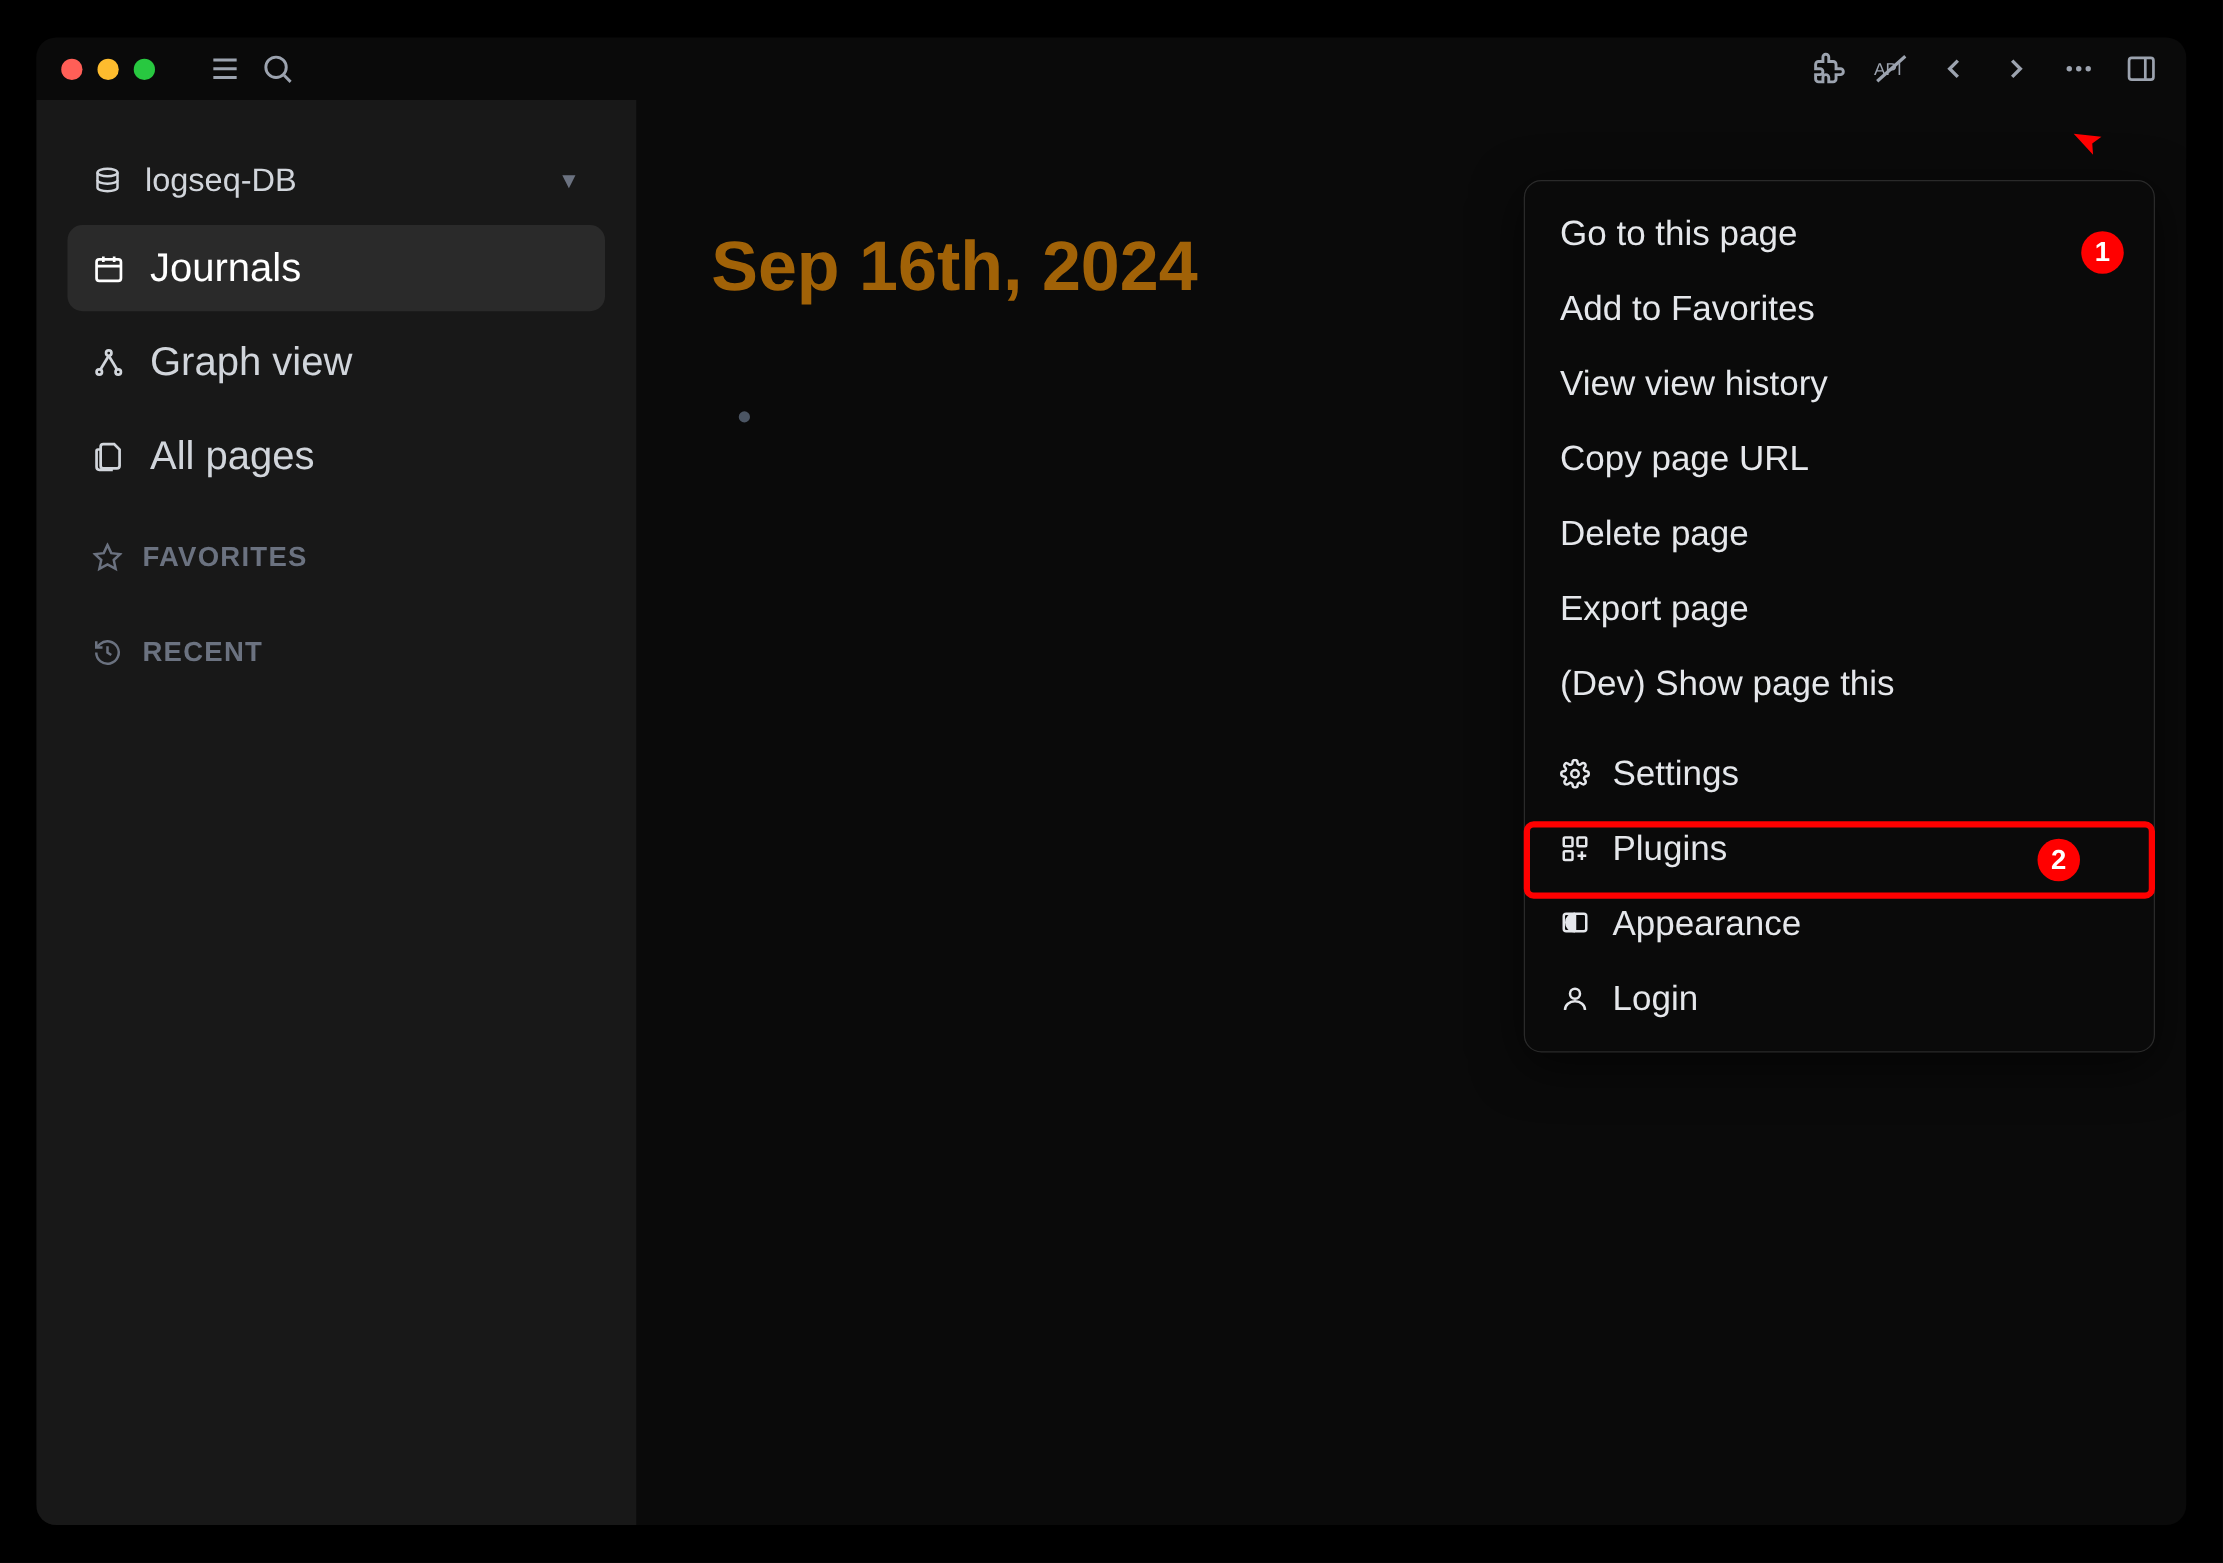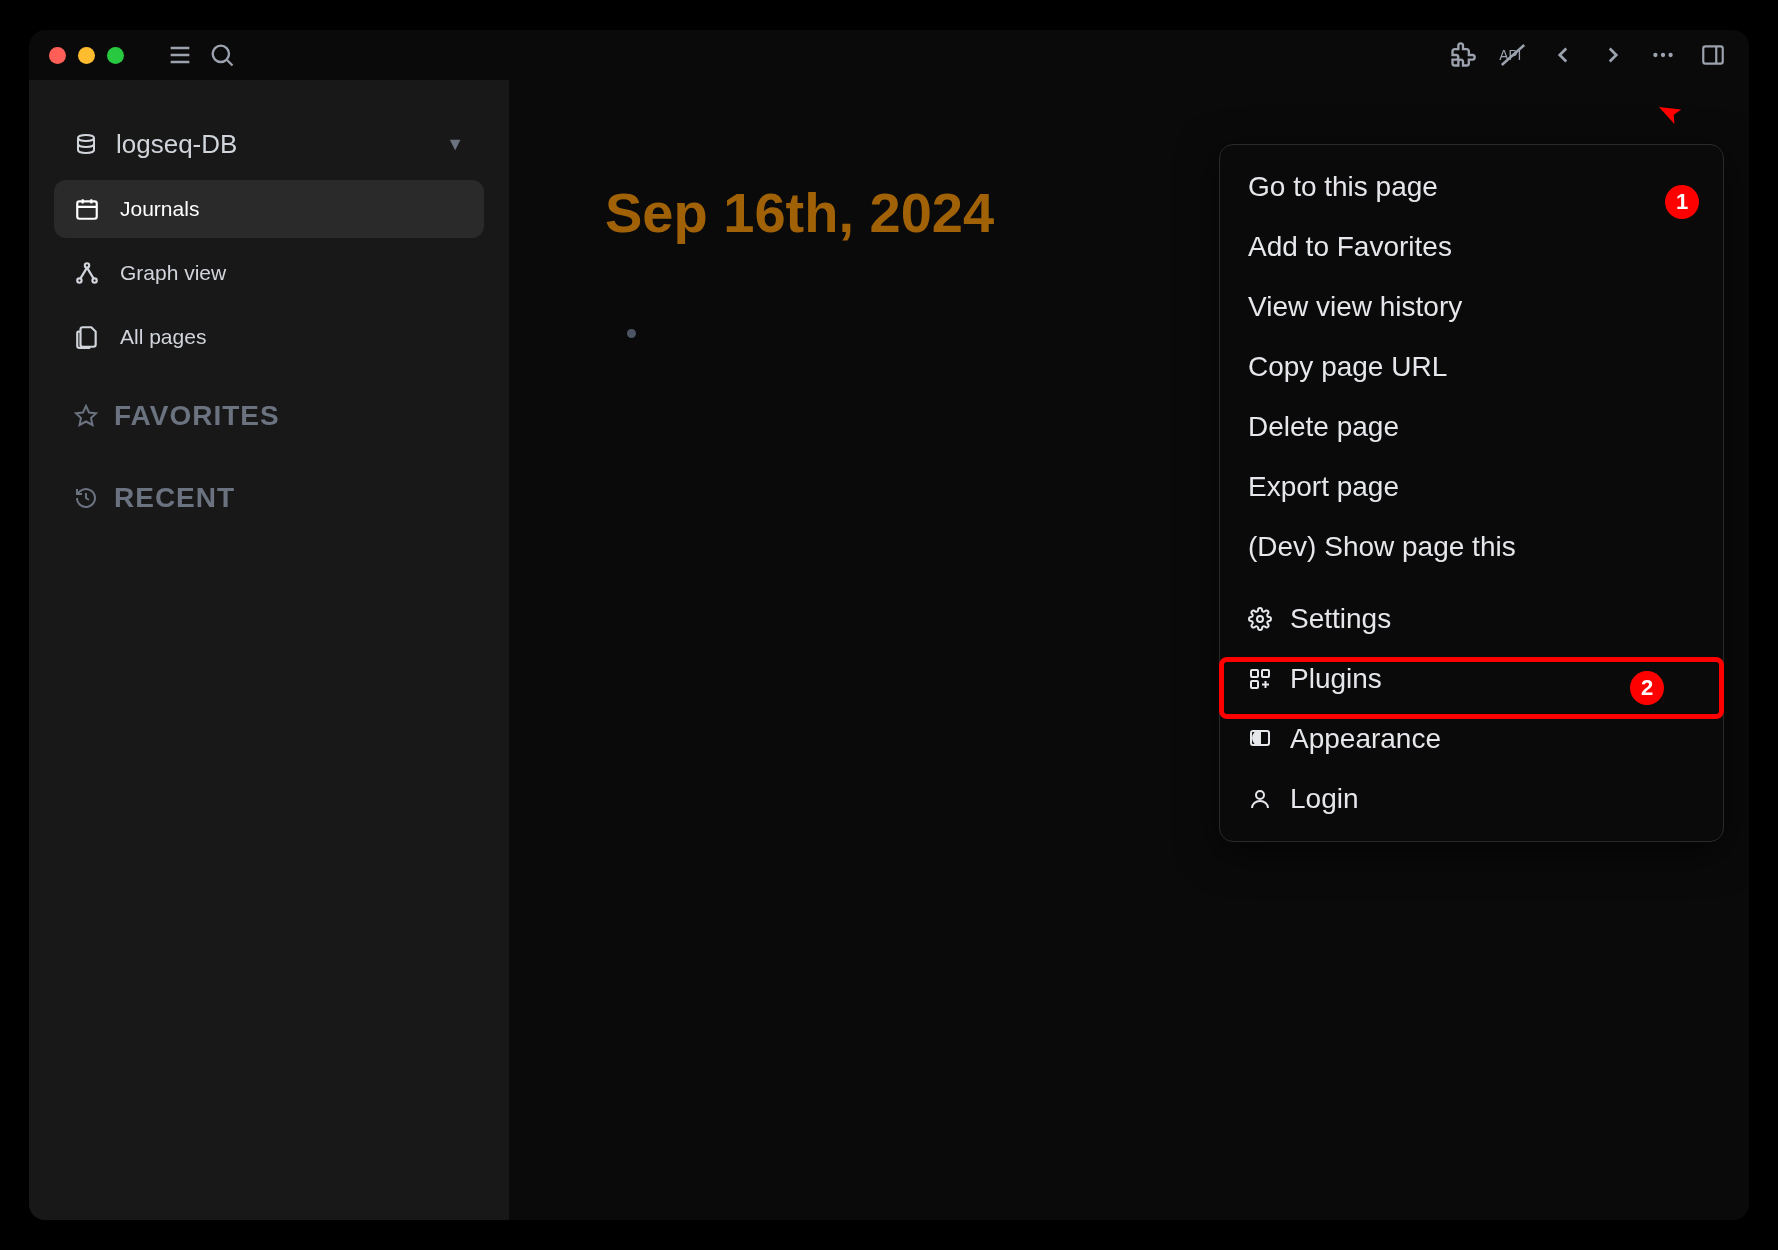--- a/index.html
+++ b/index.html
@@ -35,21 +35,21 @@
     .tl-min { background: #febc2e; }
     .tl-max { background: #28c840; }
     .titlebar-icon {
       width: 32px; height: 32px; display: flex; align-items: center; justify-content: center;
       color: #9ca3af; cursor: pointer;
     }
     .titlebar-right {
       margin-left: auto; display: flex; gap: 18px; align-items: center;
     }
     .body {
-      flex: 1; display: flex; overflow: hidden; gap: 36px;
+      flex: 1; display: flex; overflow: hidden;
     }
     .sidebar {
       width: 480px;
       background: #181818;
       border-top-right-radius: 0;
       padding: 35px 25px;
       display: flex;
       flex-direction: column;
       gap: 6px;
     }
@@ -58,31 +58,31 @@
       padding: 14px 20px;
       color: #d1d5db;
       font-size: 26px;
       cursor: pointer;
     }
     .graph-selector .chev { margin-left: auto; color: #6b7280; font-size: 18px; }
     .nav-item {
       display: flex; align-items: center; gap: 20px;
       padding: 16px 20px;
       color: #d1d5db;
-      font-size: 21px;
+      font-size: 32px;
       border-radius: 12px;
       cursor: pointer;
     }
     .nav-item.active { background: #2a2a2a; color: #fff; }
     .nav-item svg, .graph-selector svg { flex-shrink: 0; }
     .section-header {
       display: flex; align-items: center; gap: 16px;
       padding: 16px 20px;
       color: #6b7280;
-      font-size: 28px;
+      font-size: 22px;
       font-weight: 600;
       letter-spacing: 1px;
       margin-top: 12px;
     }
     .main {
       flex: 1; padding: 100px 60px; color: #fff; position: relative;
     }
     .page-title {
       font-size: 56px; font-weight: 700; color: #a16207;
       margin-bottom: 84px;

